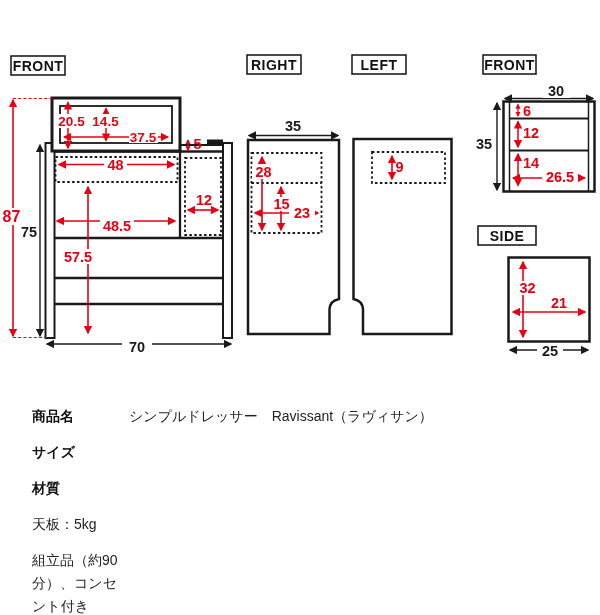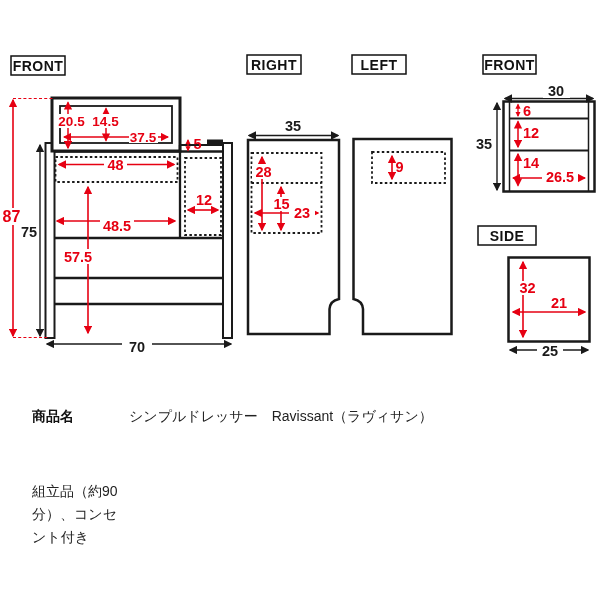--- a/index.html
+++ b/index.html
@@ -220,23 +220,26 @@
     </g>
   </g>
 </svg>
 
 <div class="spec">
   <div class="spec-row">
     <div class="spec-label">商品名</div>
     <div class="spec-value">シンプルドレッサー　Ravissant（ラヴィサン）</div>
   </div>
   <div class="spec-row">
-  </div>
-  <div class="spec-row">
-  </div>
-  <div class="spec-row">
+    <div class="spec-label">サイズ</div>
+  </div>
+  <div class="spec-row">
+    <div class="spec-label">材質</div>
+  </div>
+  <div class="spec-row">
+    <div class="spec-value">天板：5kg</div>
   </div>
   <div class="spec-row">
     <div class="spec-value">組立品（約90分）、コンセント付き</div>
   </div>
 </div>
 
 </div>
 
 </body></html>

